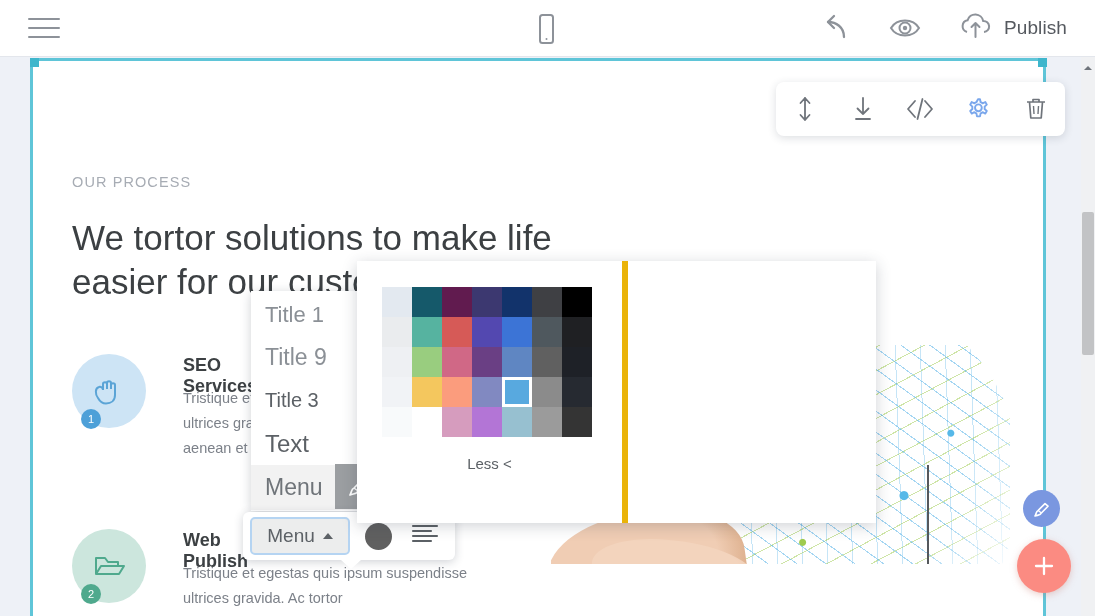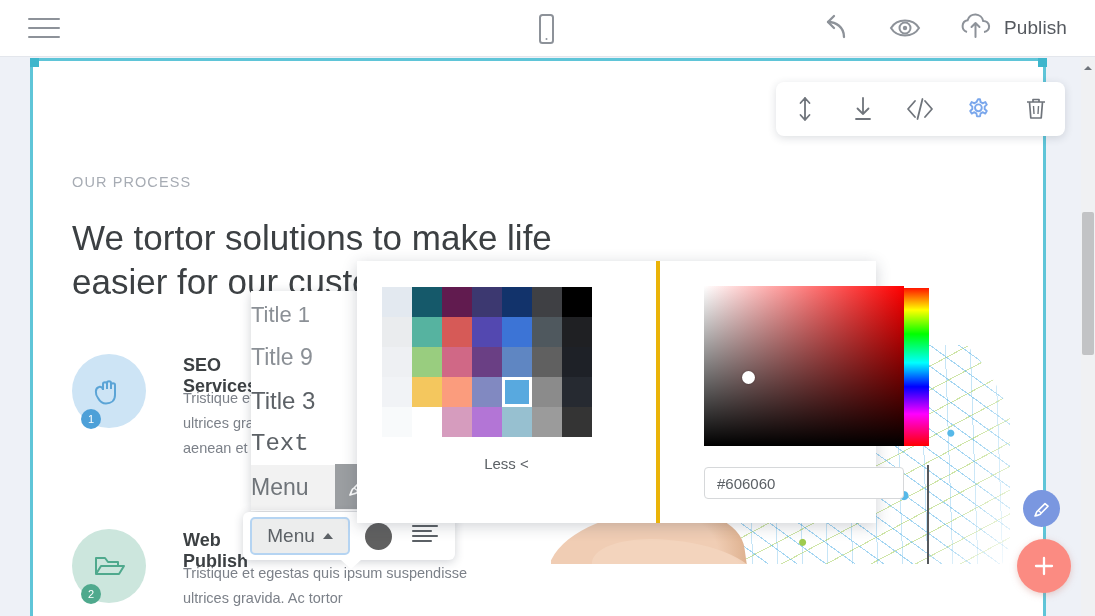--- a/index.html
+++ b/index.html
@@ -151,38 +151,38 @@
   .tt-caret { width:0;height:0;border-left:5px solid transparent;border-right:5px solid transparent;border-bottom:6px solid #5c6166; }
   .tt-dot { width: 27px; height: 27px; border-radius: 50%; background: #606060; margin-left: 15px; cursor: pointer; position: relative; z-index: 2; }
   .tt-align { margin-left: 18px; cursor: pointer; position: relative; z-index: 2; }
 
   
   .style-dropdown {
     position: absolute; left: 251px; top: 291px; width: 112px; height: 220px;
     background: #ffffff; box-shadow: 0 2px 10px rgba(40,50,70,.22);
     z-index: 50; padding-top: 2px;
   }
-  .sd-item { height: 43px; display: flex; align-items: center; color: #8b9096; cursor: pointer; }
+  .sd-item { height: 43px; display: flex; align-items: center; padding-left: 14px; color: #8b9096; cursor: pointer; }
   .sd-item.t1 { font-size: 22px; }
   .sd-item.t2 { font-size: 23px; }
-  .sd-item.t3 { font-size: 24px; color: #5c6166; }
-  .sd-item.tx { font-size: 24px; color: #5c6166; font-family: Liberation Mono, monospace; }
+  .sd-item.t3 { font-size: 20px; color: #5c6166; }
+  .sd-item.tx { font-size: 24px; color: #5c6166; }
   .sd-item.mn { font-size: 23px; color: #6f7479; background: #f2f2f2; height: 45px; }
   .sd-brush {
     position: absolute; left: 335px; top: 464px; width: 45px; height: 45px;
     background: #9b9ea1; display: flex; align-items: center; justify-content: center; z-index: 50; cursor: pointer;
   }
 
   
   .cp-panel {
     position: absolute; left: 357px; top: 261px; width: 519px; height: 262px;
     background: #ffffff; box-shadow: 0 3px 14px rgba(40,50,70,.22);
     display: flex; z-index: 60;
   }
-  .cp-left { width: 303px; height: 100%; position: relative; border-right: 4px solid #eab308; }
+  .cp-left { width: 271px; height: 100%; position: relative; border-right: 6px solid #eab308; }
   .cp-right { flex: 1; position: relative; }
   .swatch-grid {
     position: absolute; left: 25px; top: 26px;
     display: grid; grid-template-columns: repeat(7, 30px); grid-template-rows: repeat(5, 30px);
   }
   .sw { width: 30px; height: 30px; cursor: pointer; }
   .sw.sel { outline: 3px solid #ffffff; outline-offset: -3px; box-shadow: 0 0 0 1px rgba(0,0,0,.06) inset; z-index: 2; position: relative; }
   .cp-less {
     position: absolute; left: 0; right: 0; top: 194px; text-align: center;
     font-size: 15px; color: #5c6166; cursor: pointer;
@@ -393,28 +393,20 @@
           <div class="sw" style="background: rgb(248, 250, 251);"></div>
           <div class="sw" style="background: rgb(255, 255, 255);"></div>
           <div class="sw" style="background: rgb(214, 156, 190);"></div>
           <div class="sw" style="background: rgb(179, 117, 214);"></div>
           <div class="sw" style="background: rgb(151, 192, 208);"></div>
           <div class="sw" style="background: rgb(155, 155, 155);"></div>
           <div class="sw" style="background: rgb(52, 52, 52);"></div>
         </div>
       <div class="cp-less">Less &lt;</div>
     </div>
-    <div class="cp-right">
-      <div class="sv-box">
-        <div class="sv-cursor"></div>
-      </div>
-      <div class="hue-bar"></div>
-      <div class="hue-handle"></div>
-      <div class="hex-field">#606060</div>
-    </div>
   </div>
 
   <div class="fab-brush">
     <svg width="22" height="22" viewBox="0 0 22 22">
       <path d="M4 18 C5.6 15.6 4.8 13.2 7.2 12.4 L14 5.6 L17 8.2 L10.4 15 C9.6 17.4 7 17 4 18 Z" fill="none" stroke="#ffffff" stroke-width="1.6" stroke-linejoin="round"></path>
       <path d="M7.2 12.4 L10.4 15" fill="none" stroke="#ffffff" stroke-width="1.3"></path>
     </svg>
   </div>
   <div class="fab-add">
     <svg width="28" height="28" viewBox="0 0 28 28">

